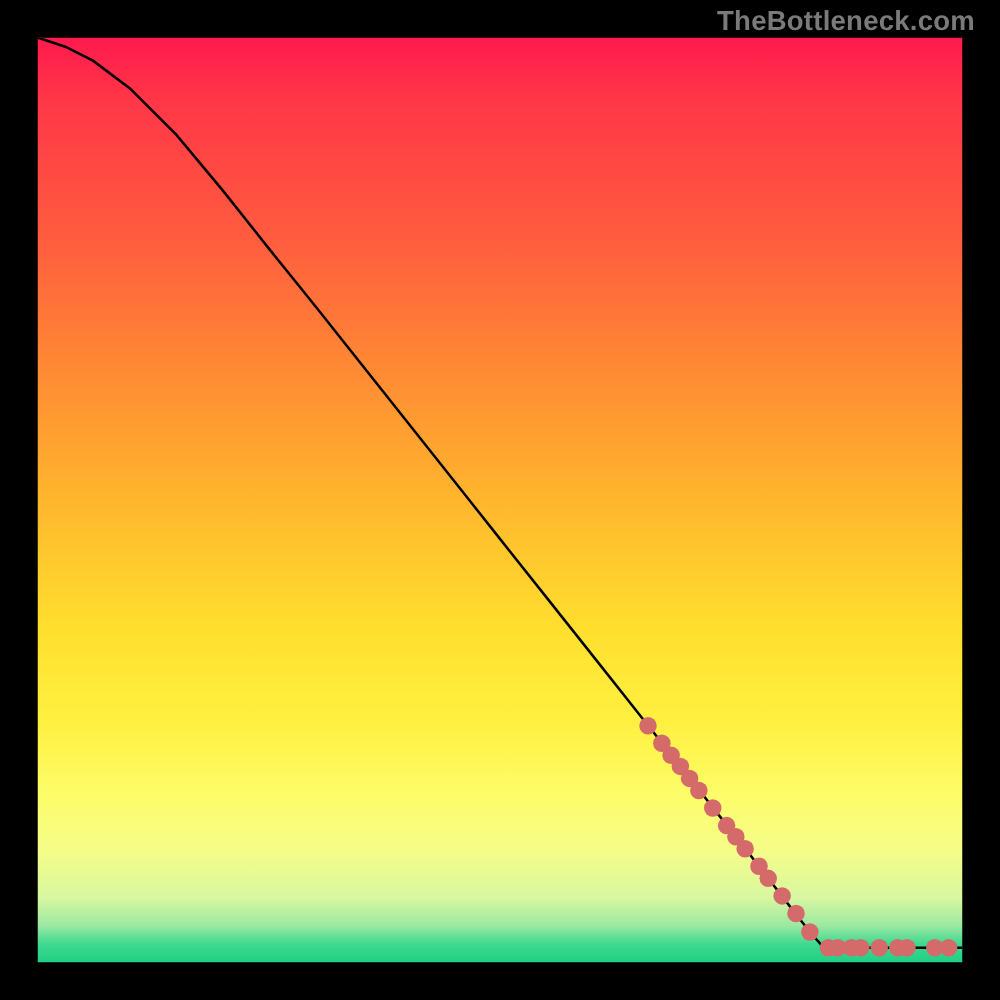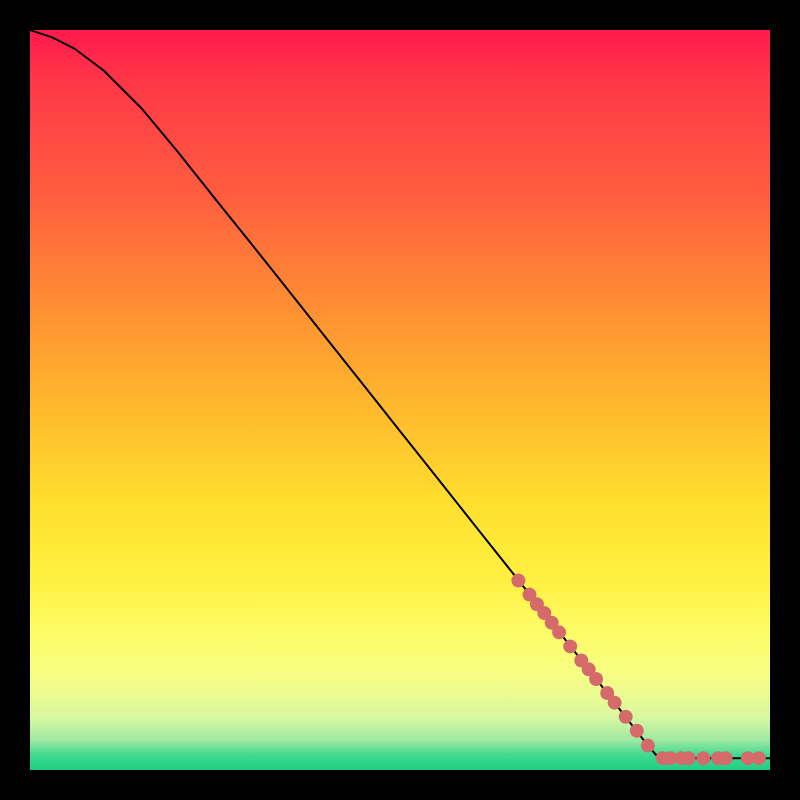--- a/index.html
+++ b/index.html
@@ -71,20 +71,21 @@
   .dot {
     fill: #d46a6a;
     stroke: none;
   }
 </style>
 </head>
 <body>
 
 <div class="stage">
 
+  <div class="watermark">TheBottleneck.com</div>
 
   <div class="plot-area">
     <div class="gradient-bg"></div>
 
     <svg class="curve-layer" viewBox="0 0 740 740" preserveAspectRatio="none">
       <path id="curve-path" class="curve" d="M0.00 0.00 L22.20 7.40 L44.40 18.50 L74.00 40.70 L111.00 77.70 L148.00 122.10 L185.00 168.72 L222.00 214.60 L259.00 261.22 L296.00 307.84 L333.00 354.46 L370.00 401.08 L407.00 447.70 L444.00 494.32 L481.00 540.94 L518.00 587.56 L547.60 625.30 L577.20 663.04 L599.40 691.90 L617.90 715.58 L629.00 728.16 L666.00 728.16 L703.00 728.16 L740.00 728.16"></path>
       <g id="dots-group">
           <circle cx="488.40" cy="550.56" r="7" class="dot"></circle>
           <circle cx="499.50" cy="564.62" r="7" class="dot"></circle>
           <circle cx="506.90" cy="574.24" r="7" class="dot"></circle>

